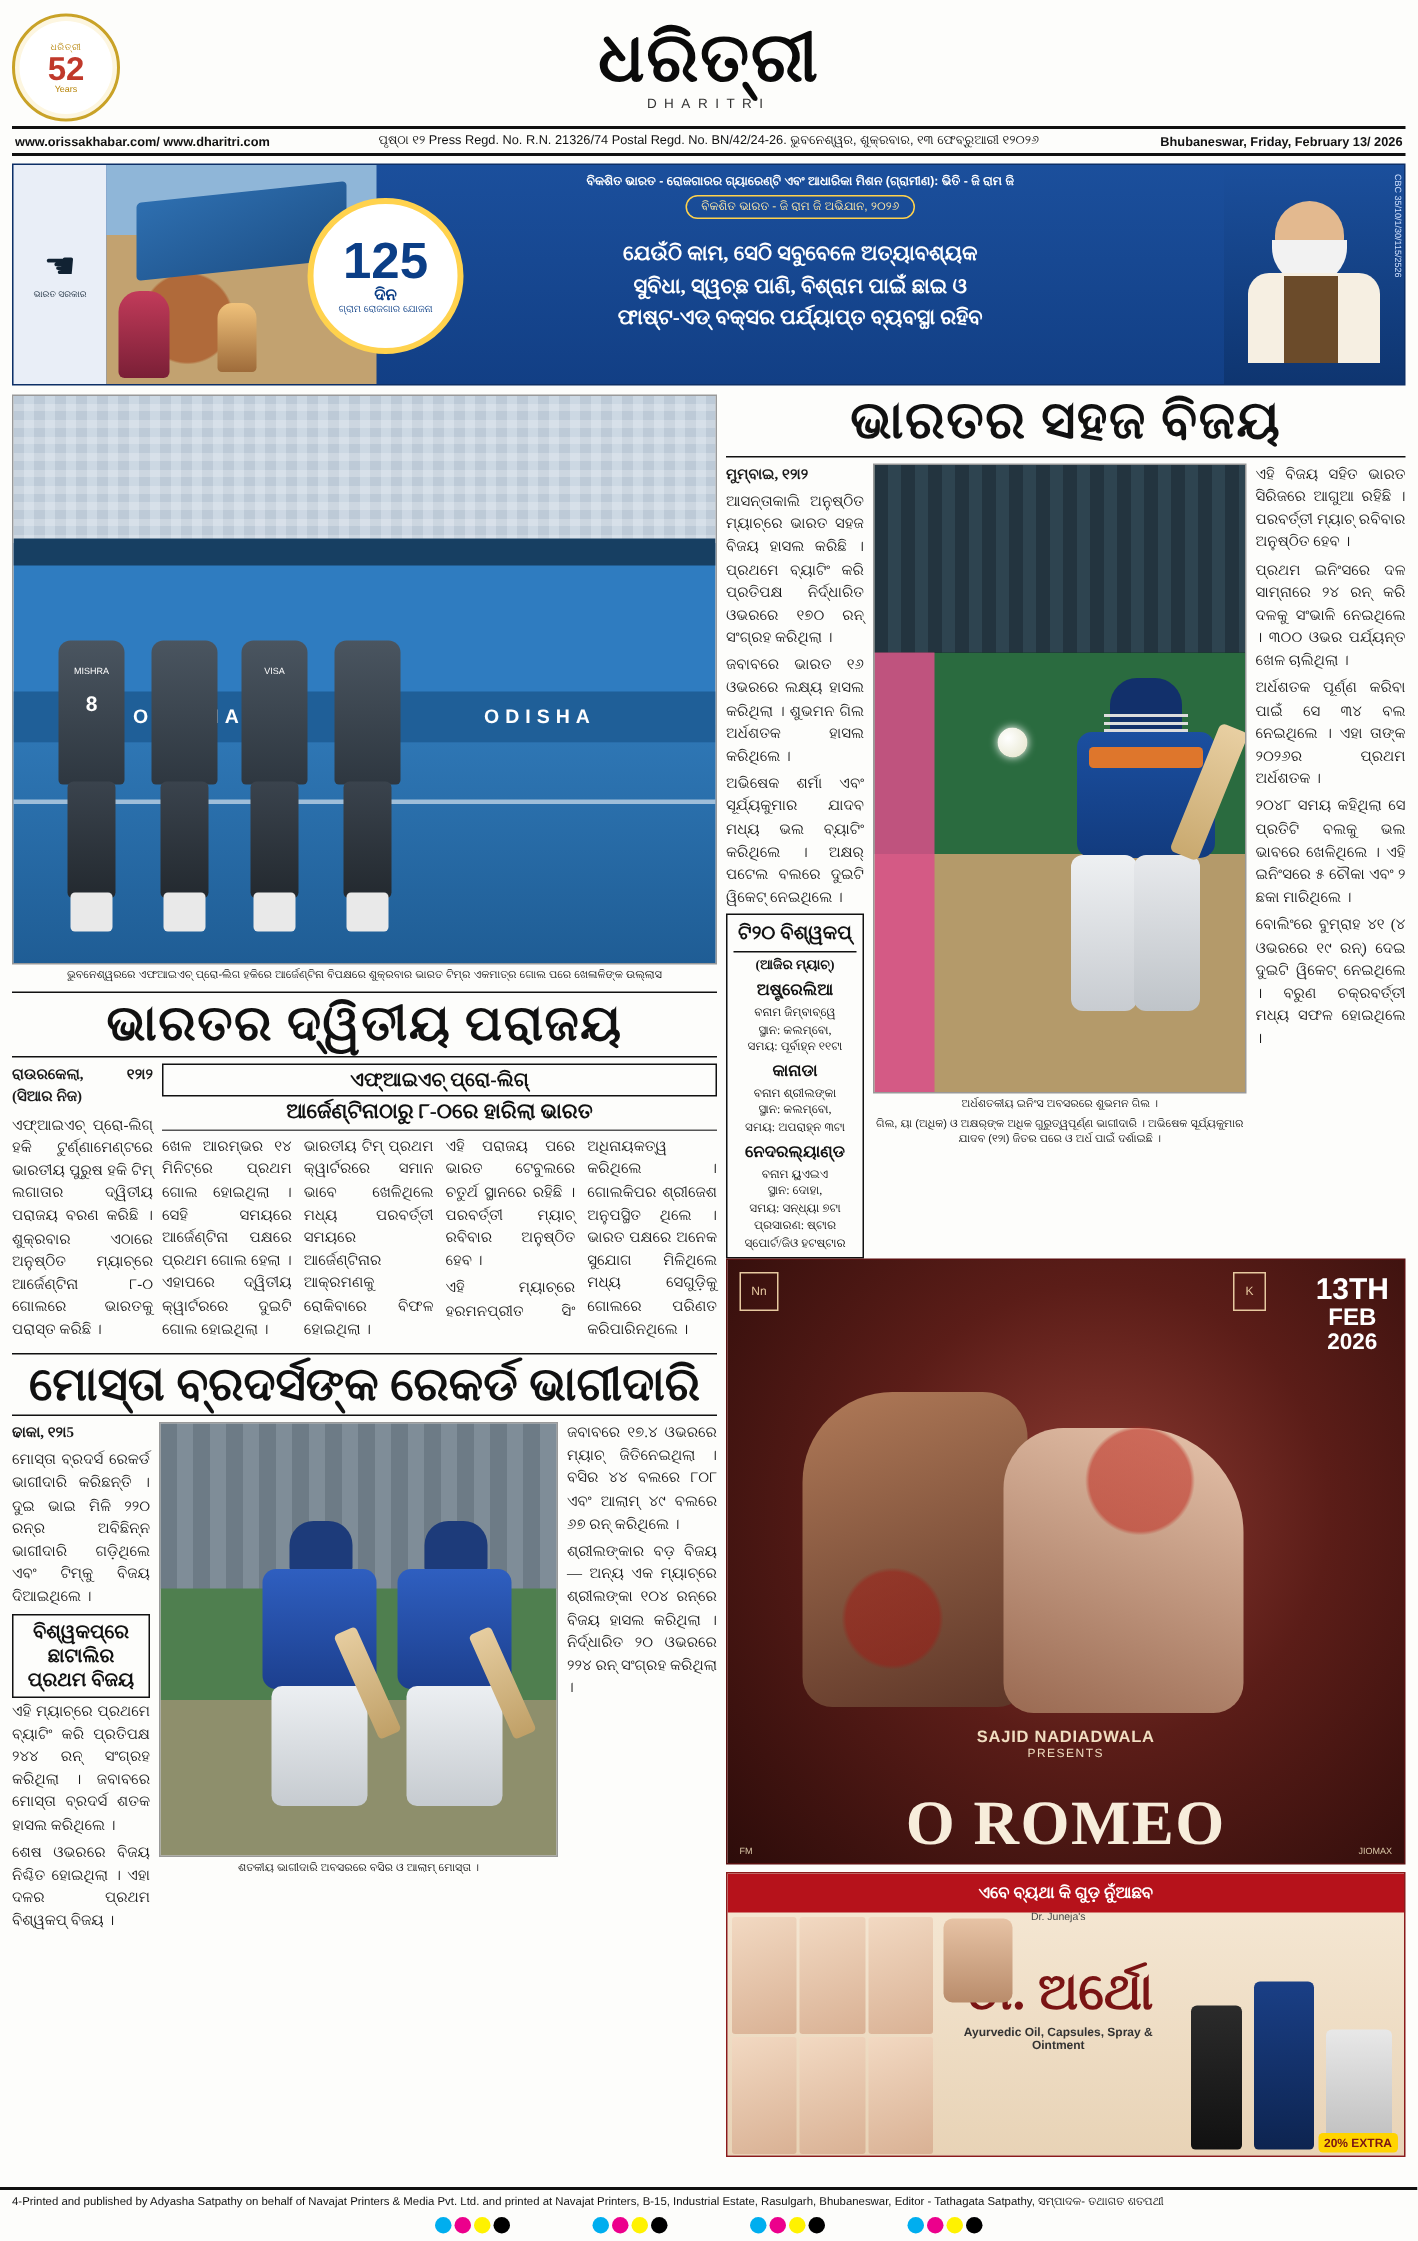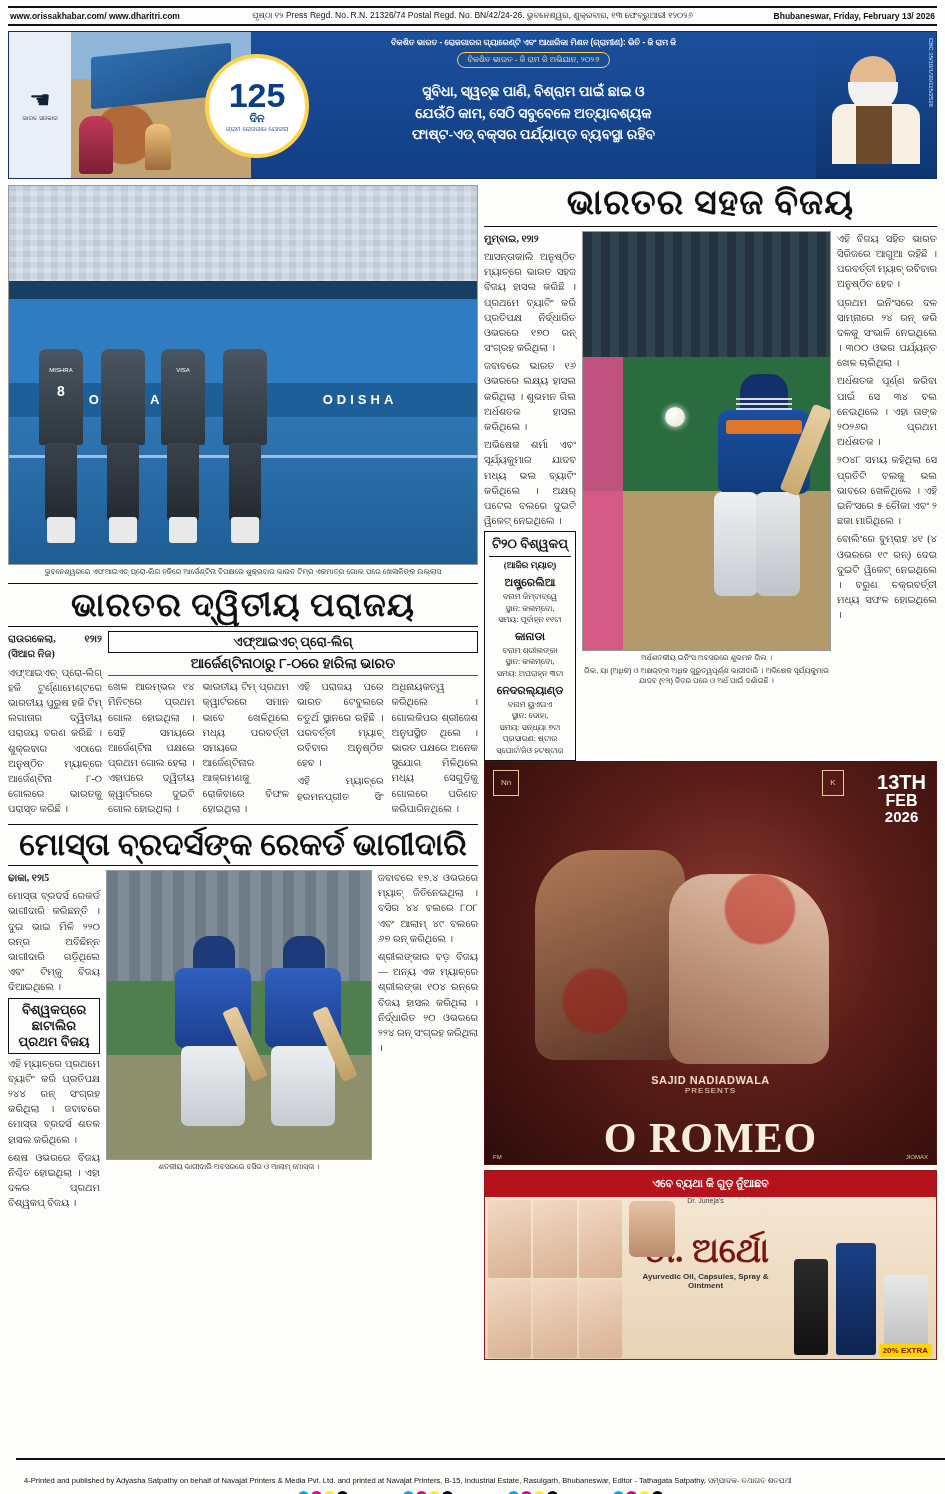--- a/index.html
+++ b/index.html
@@ -244,31 +244,43 @@
   .ortho .badge20 { position:absolute; right:4px; bottom:4px; background:#ffd400; color:#7a1414;
       font-size:8px; font-weight:bold; padding:2px 4px; border-radius:3px; }
   .ortho .drimg { position:absolute; left:4px; top:4px; width:46px; height:56px;
       background:linear-gradient(180deg,#e7c3a5,#b98c6b); border-radius:6px; }
 
   
   .subbox { border:1.5px solid #111; font-family:"Liberation Serif", serif;
       font-weight:bold; text-align:center; font-size:13px; padding:3px 2px; margin:2px 0; }
 
   
-  .footer { position:absolute; left:16px; right:0; bottom:0; height:36px;
-      border-top:2px solid #111; padding:16px 8px 0; font-size:7.6px; }
+  .footer { position:absolute; left:0; right:0; bottom:0; height:36px;
+      border-top:2px solid #111; padding:3px 8px 0; font-size:7.6px; }
   .cmyk { display:flex; gap:3px; margin-top:5px; justify-content:center; }
   .cmyk span { width:11px; height:11px; border-radius:50%; }
   .dotgrp { display:flex; gap:2px; margin:0 26px; }
 </style>
 </head>
 <body>
 
 <div class="page">
 
+  <div class="masthead">
+    <div class="badge">
+      <div class="b-top">ଧରିତ୍ରୀ</div>
+      <div class="b-num">52</div>
+      <div class="b-bot">Years</div>
+    </div>
+    <div class="nameplate">
+      <div class="odia">ଧରିତ୍ରୀ</div>
+      <div class="lat">DHARITRI</div>
+    </div>
+    <div class="mh-right"></div>
+  </div>
 
   <div class="rule"></div>
   <div class="inforow">
     <div class="left">www.orissakhabar.com/ www.dharitri.com</div>
     <div class="mid">ପୃଷ୍ଠା ୧୨   Press Regd. No. R.N. 21326/74 Postal Regd. No. BN/42/24-26.   ଭୁବନେଶ୍ୱର, ଶୁକ୍ରବାର, ୧୩ ଫେବ୍ରୁଆରୀ ୧୨୦୨୬</div>
     <div class="right">Bhubaneswar,  Friday, February 13/ 2026</div>
   </div>
 
   <div class="govad">
     <div class="emblem">
@@ -277,22 +289,22 @@
     </div>
     <div class="photoA">
       <div class="tarp"></div>
       <div class="lady"></div>
       <div class="worker"></div>
     </div>
     <div class="center">
       <div class="hdr">ବିକଶିତ ଭାରତ - ରୋଜଗାରର ଗ୍ୟାରେଣ୍ଟି ଏବଂ ଆଧାରିକା ମିଶନ (ଗ୍ରାମୀଣ): ଭିତି - ଜି ରାମ ଜି</div>
       <div class="pill">ବିକଶିତ ଭାରତ - ଜି ରାମ ଜି ଅଭିଯାନ, ୨୦୨୬</div>
       <div class="lines">
+        <div>ଯେଉଁଠି କାମ, ସେଠି ସବୁବେଳେ ଅତ୍ୟାବଶ୍ୟକ</div>
         <div>ସୁବିଧା, ସ୍ୱଚ୍ଛ ପାଣି, ବିଶ୍ରାମ ପାଇଁ ଛାଇ ଓ</div>
-        <div>ଯେଉଁଠି କାମ, ସେଠି ସବୁବେଳେ ଅତ୍ୟାବଶ୍ୟକ</div>
         <div>ଫାଷ୍ଟ-ଏଡ୍ ବକ୍ସର ପର୍ଯ୍ୟାପ୍ତ ବ୍ୟବସ୍ଥା ରହିବ</div>
       </div>
     </div>
     <div class="circ">
       <div class="n">125</div>
       <div class="d1">ଦିନ</div>
       <div class="d2">ଗ୍ରାମ ରୋଜଗାର ଯୋଜନା</div>
     </div>
     <div class="pm">
       <div class="head"></div>

